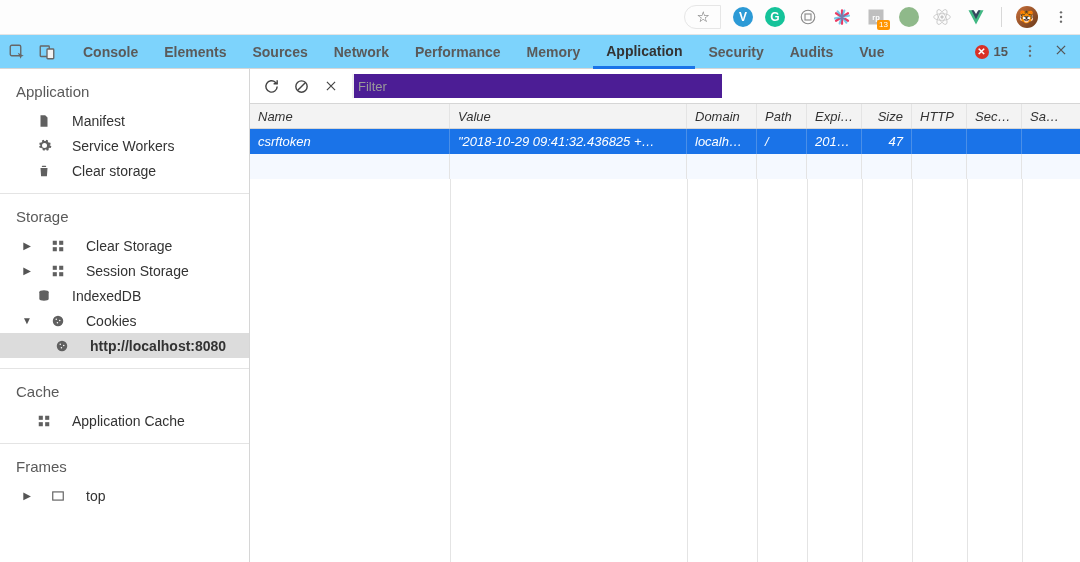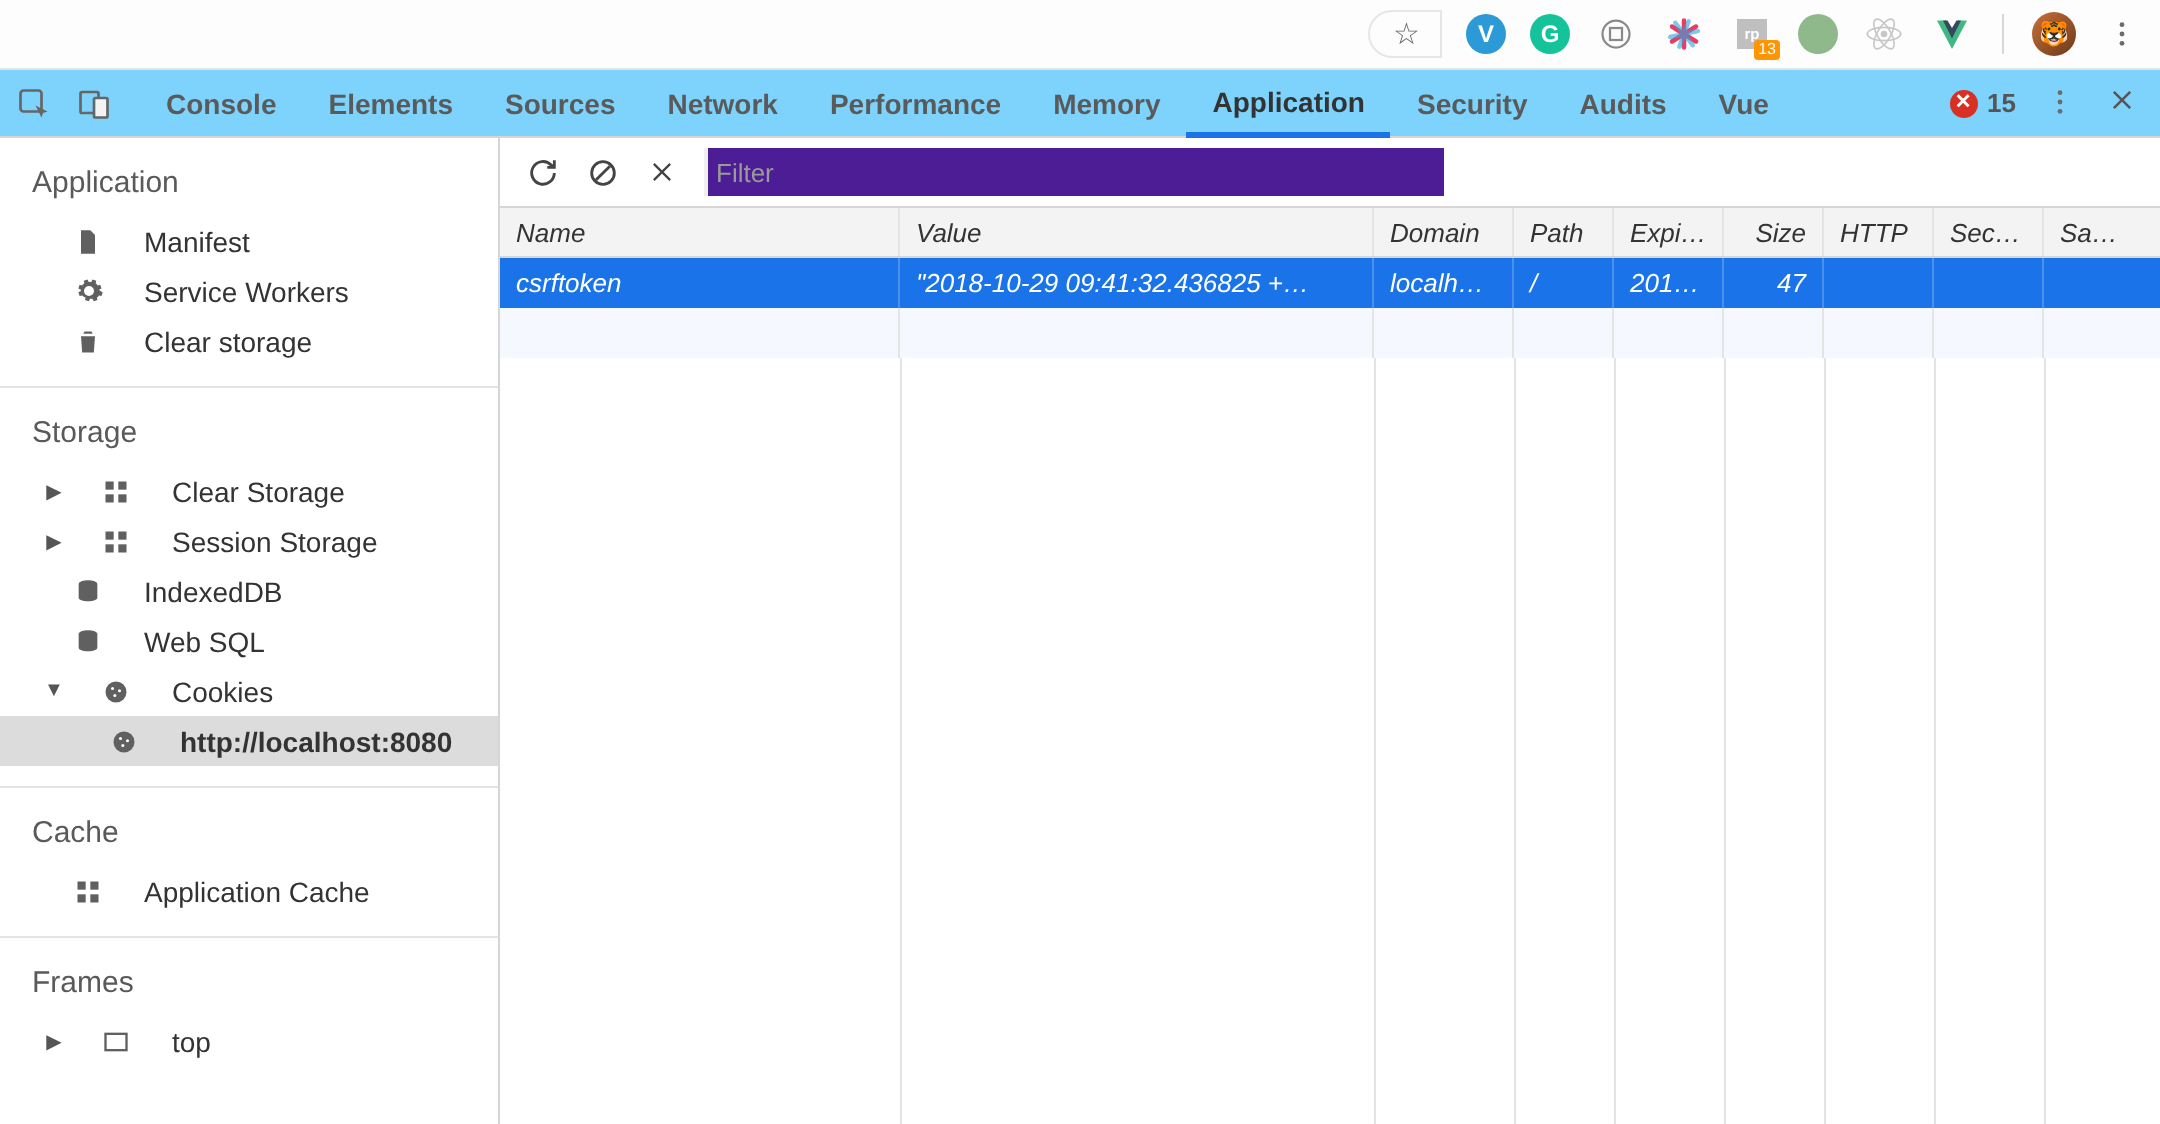--- a/index.html
+++ b/index.html
@@ -235,29 +235,20 @@
           <span>Session Storage</span>
         </div>
         <div class="side-item">
           <span class="si-ico">
               <svg viewBox="0 0 24 24" width="14" height="14" fill="#606060">
                 <ellipse cx="12" cy="5" rx="8" ry="3"></ellipse>
                 <path d="M4 5v6c0 1.7 3.6 3 8 3s8-1.3 8-3V5M4 11v6c0 1.7 3.6 3 8 3s8-1.3 8-3v-6"></path>
               </svg>
             </span>
           <span>IndexedDB</span>
-        </div>
-        <div class="side-item">
-          <span class="si-ico">
-              <svg viewBox="0 0 24 24" width="14" height="14" fill="#606060">
-                <ellipse cx="12" cy="5" rx="8" ry="3"></ellipse>
-                <path d="M4 5v6c0 1.7 3.6 3 8 3s8-1.3 8-3V5M4 11v6c0 1.7 3.6 3 8 3s8-1.3 8-3v-6"></path>
-              </svg>
-            </span>
-          <span>Web SQL</span>
         </div>
         <div class="side-item exp">
           <span class="side-caret">▼</span>
           <span class="si-ico">
               <svg viewBox="0 0 24 24" width="14" height="14" fill="#606060">
                 <circle cx="12" cy="12" r="9"></circle>
                 <circle cx="9" cy="9" r="1.3" fill="#fff"></circle>
                 <circle cx="15" cy="11" r="1.3" fill="#fff"></circle>
                 <circle cx="11" cy="15" r="1.3" fill="#fff"></circle>
               </svg>

